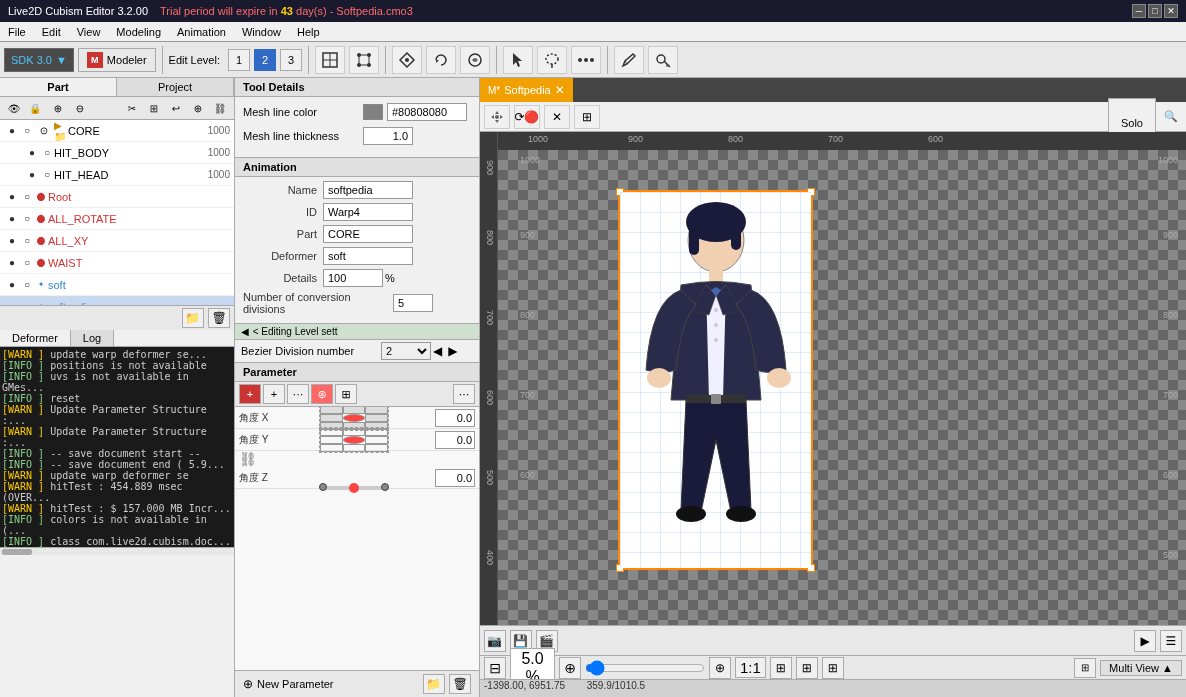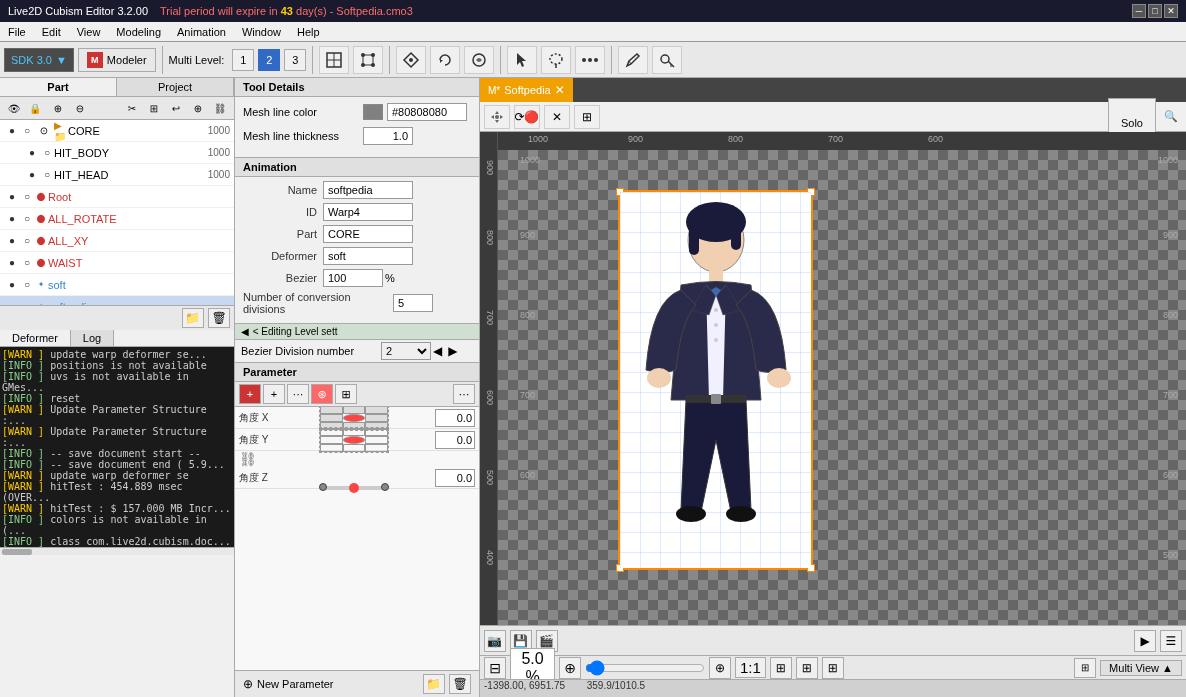--- a/index.html
+++ b/index.html
@@ -178,21 +178,21 @@
 <div class="toolbar">
   <div class="sdk-dropdown">
     <span>SDK 3.0</span>
     <span>▼</span>
   </div>
   <div class="modeler-btn">
     <div class="modeler-icon">M</div>
     <span>Modeler</span>
   </div>
   <div class="toolbar-separator"></div>
-  <span style="font-size:11px; margin-right:4px;">Multi Level:</span>
+  <span style="font-size:11px; margin-right:4px;">Edit Level:</span>
   <div class="edit-level-btn">1</div>
   <div class="edit-level-btn active">2</div>
   <div class="edit-level-btn">3</div>
   <div class="toolbar-separator"></div>
 
   <div class="toolbar-icon-btn">
     <svg width="18" height="18" viewBox="0 0 18 18">
       <rect x="2" y="2" width="14" height="14" fill="none" stroke="#333" stroke-width="1.5"></rect>
       <line x1="9" y1="2" x2="9" y2="16" stroke="#333" stroke-width="1"></line>
       <line x1="2" y1="9" x2="16" y2="9" stroke="#333" stroke-width="1"></line>
@@ -405,21 +405,21 @@
       </div>
       <div class="inspector-row">
         <span class="inspector-label">Part</span>
         <input type="text" class="inspector-value" value="CORE" style="">
       </div>
       <div class="inspector-row">
         <span class="inspector-label">Deformer</span>
         <input type="text" class="inspector-value" value="soft" style="">
       </div>
       <div class="inspector-row">
-        <span class="inspector-label">Bezier</span>
+        <span class="inspector-label">Details</span>
         <input type="text" class="inspector-value" value="100" style="width: 60px;">
         <span style="margin-left:2px; font-size:11px;">%</span>
       </div>
       <div class="inspector-row">
         <span class="inspector-label" style="width:150px; text-align:left;">Number of conversion divisions</span>
         <input type="text" class="inspector-value" value="5" style="width: 40px;">
       </div>
     </div>
 
     <div class="editing-level-bar">

